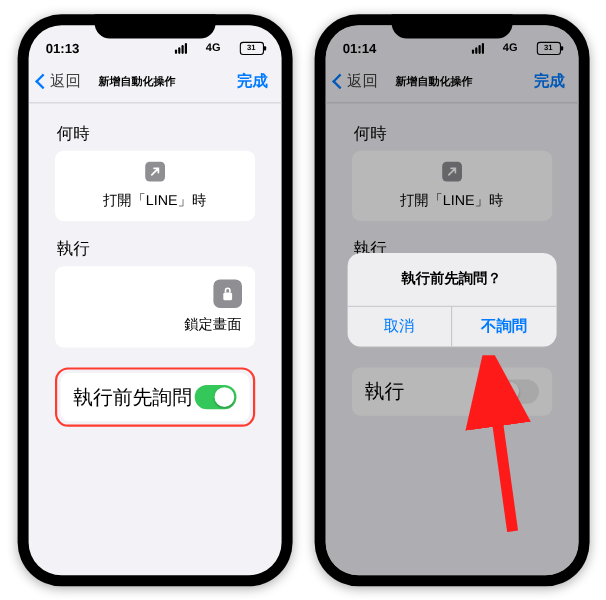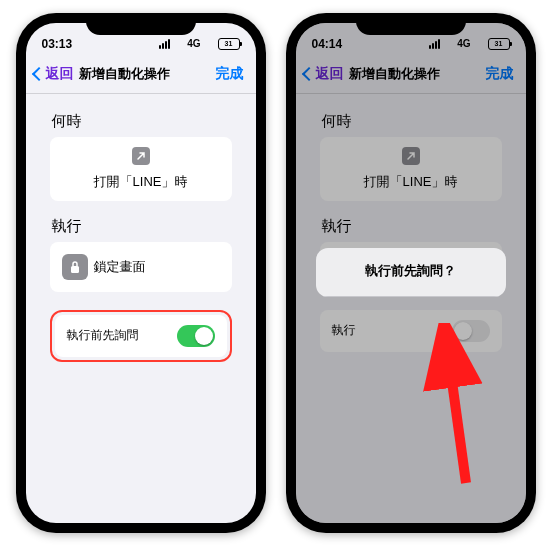--- a/index.html
+++ b/index.html
@@ -90,22 +90,22 @@
     background: #000;
     border-radius: 0 1px 1px 0;
   }
   .nav-bar {
     display: flex;
     justify-content: space-between;
     align-items: center;
     padding: 6px 12px 10px 8px;
     border-bottom: 0.5px solid #d1d1d6;
   }
-  .nav-left { color: #6d28d9; font-size: 14px; display: flex; align-items: center; font-weight: bold;}
-  .nav-title { font-size: 13px; font-weight: 600; }
+  .nav-left { color: #404040; font-size: 14px; display: flex; align-items: center;}
+  .nav-title { font-size: 10px; font-weight: 600; }
   .nav-right { color: #007aff; font-size: 14px; font-weight: 600; margin-left: 40px;}
   .chevron-left {
     width: 8px;
     height: 8px;
     border-left: 2px solid #007aff;
     border-bottom: 2px solid #007aff;
     transform: rotate(45deg);
     margin-right: 2px;
   }
   .content { padding: 10px 24px; }
@@ -113,21 +113,21 @@
   .card {
     background: #fff;
     border-radius: 8px;
     padding: 10px 12px;
     font-size: 13px;
     display: flex;
     align-items: center;
     gap: 8px;
     flex-direction: column;
   }
-  .card-col { flex-direction: row; align-items: center; gap: 6px; padding: 12px;}
+  .card-col { flex-direction: column; align-items: flex-end; gap: 6px; padding: 12px;}
   .appicon {
     width: 18px;
     height: 18px;
     background: #8e8e93;
     border-radius: 4px;
     display: flex;
     align-items: center;
     justify-content: center;
   }
   .lockicon {
@@ -139,21 +139,21 @@
     align-items: center;
     justify-content: center;
   }
   .toggle-row {
     background: #fff;
     border-radius: 8px;
     padding: 10px 12px;
     display: flex;
     justify-content: space-between;
     align-items: center;
-    font-size: 12px;
+    font-size: 18px;
   }
   .highlight-ring {
     border: 2.5px solid #ff3b30;
     border-radius: 12px;
     padding: 3px;
     margin-top: 18px;
   }
   .toggle {
     width: 38px;
     height: 22px;
@@ -211,21 +211,21 @@
     pointer-events: none;
   }
 </style>
 </head>
 <body>
 
 <div class="phone">
   <div class="notch"></div>
   <div class="screen">
     <div class="status-bar">
-      <span>03:13</span>
+      <span>01:13</span>
       <span class="status-right">
         <span class="signal-bars">
             <span></span>
             <span></span>
             <span></span>
             <span></span>
           </span>
         <span>4G</span>
         <span class="battery">31</span>
       </span>
@@ -267,21 +267,21 @@
         </div>
       </div>
     </div>
   </div>
 </div>
 
 <div class="phone">
   <div class="notch"></div>
   <div class="screen">
     <div class="status-bar">
-      <span>04:14</span>
+      <span>01:14</span>
       <span class="status-right">
         <span class="signal-bars">
             <span></span>
             <span></span>
             <span></span>
             <span></span>
           </span>
         <span>4G</span>
         <span class="battery">31</span>
       </span>
@@ -323,20 +323,22 @@
         </div>
       </div>
     </div>
 
     <div class="overlay">
       <div class="alert">
         <div class="alert-body">
           <div class="alert-title">執行前先詢問？</div>
         </div>
         <div class="alert-buttons">
+          <div>取消</div>
+          <div>不詢問</div>
         </div>
       </div>
     </div>
 
     <svg class="arrow" style="left:100px; top:300px;" width="110" height="170">
       <defs>
         <marker id="ah" markerWidth="10" markerHeight="10" refX="5" refY="3" orient="auto">
           <path d="M0,0 L8,3 L0,6 Z" fill="#ff1a1a"></path>
         </marker>
       </defs>

